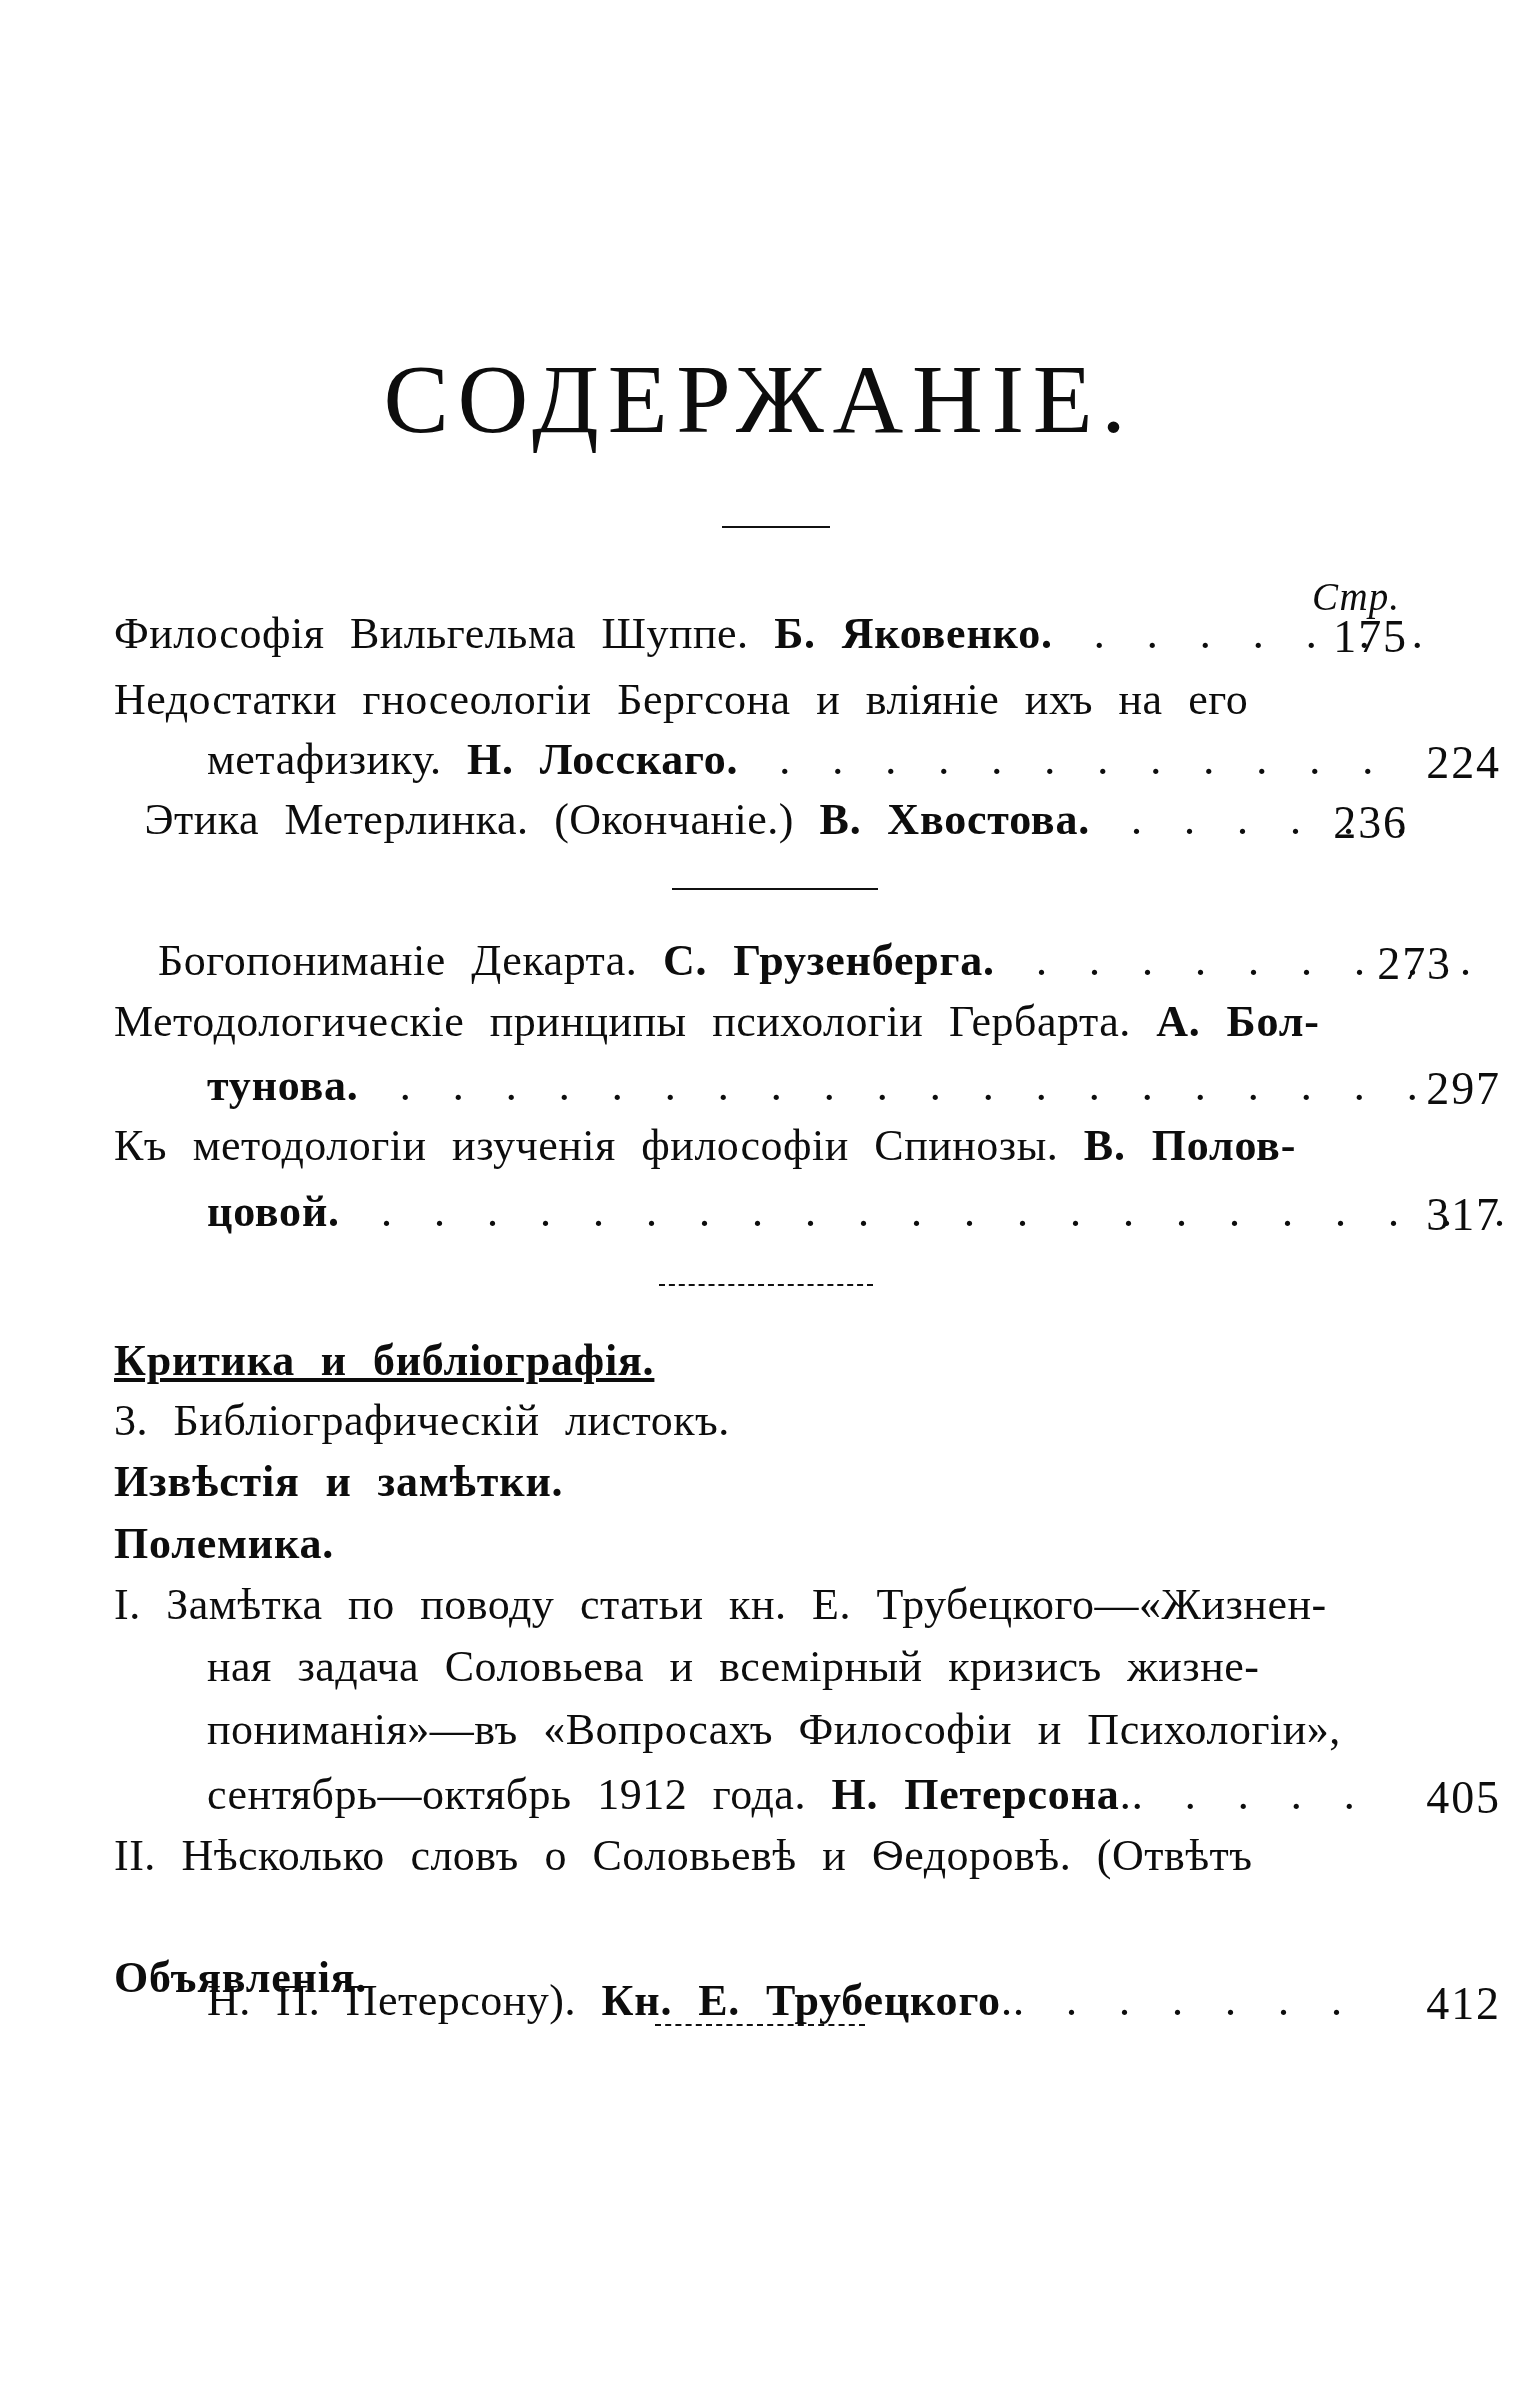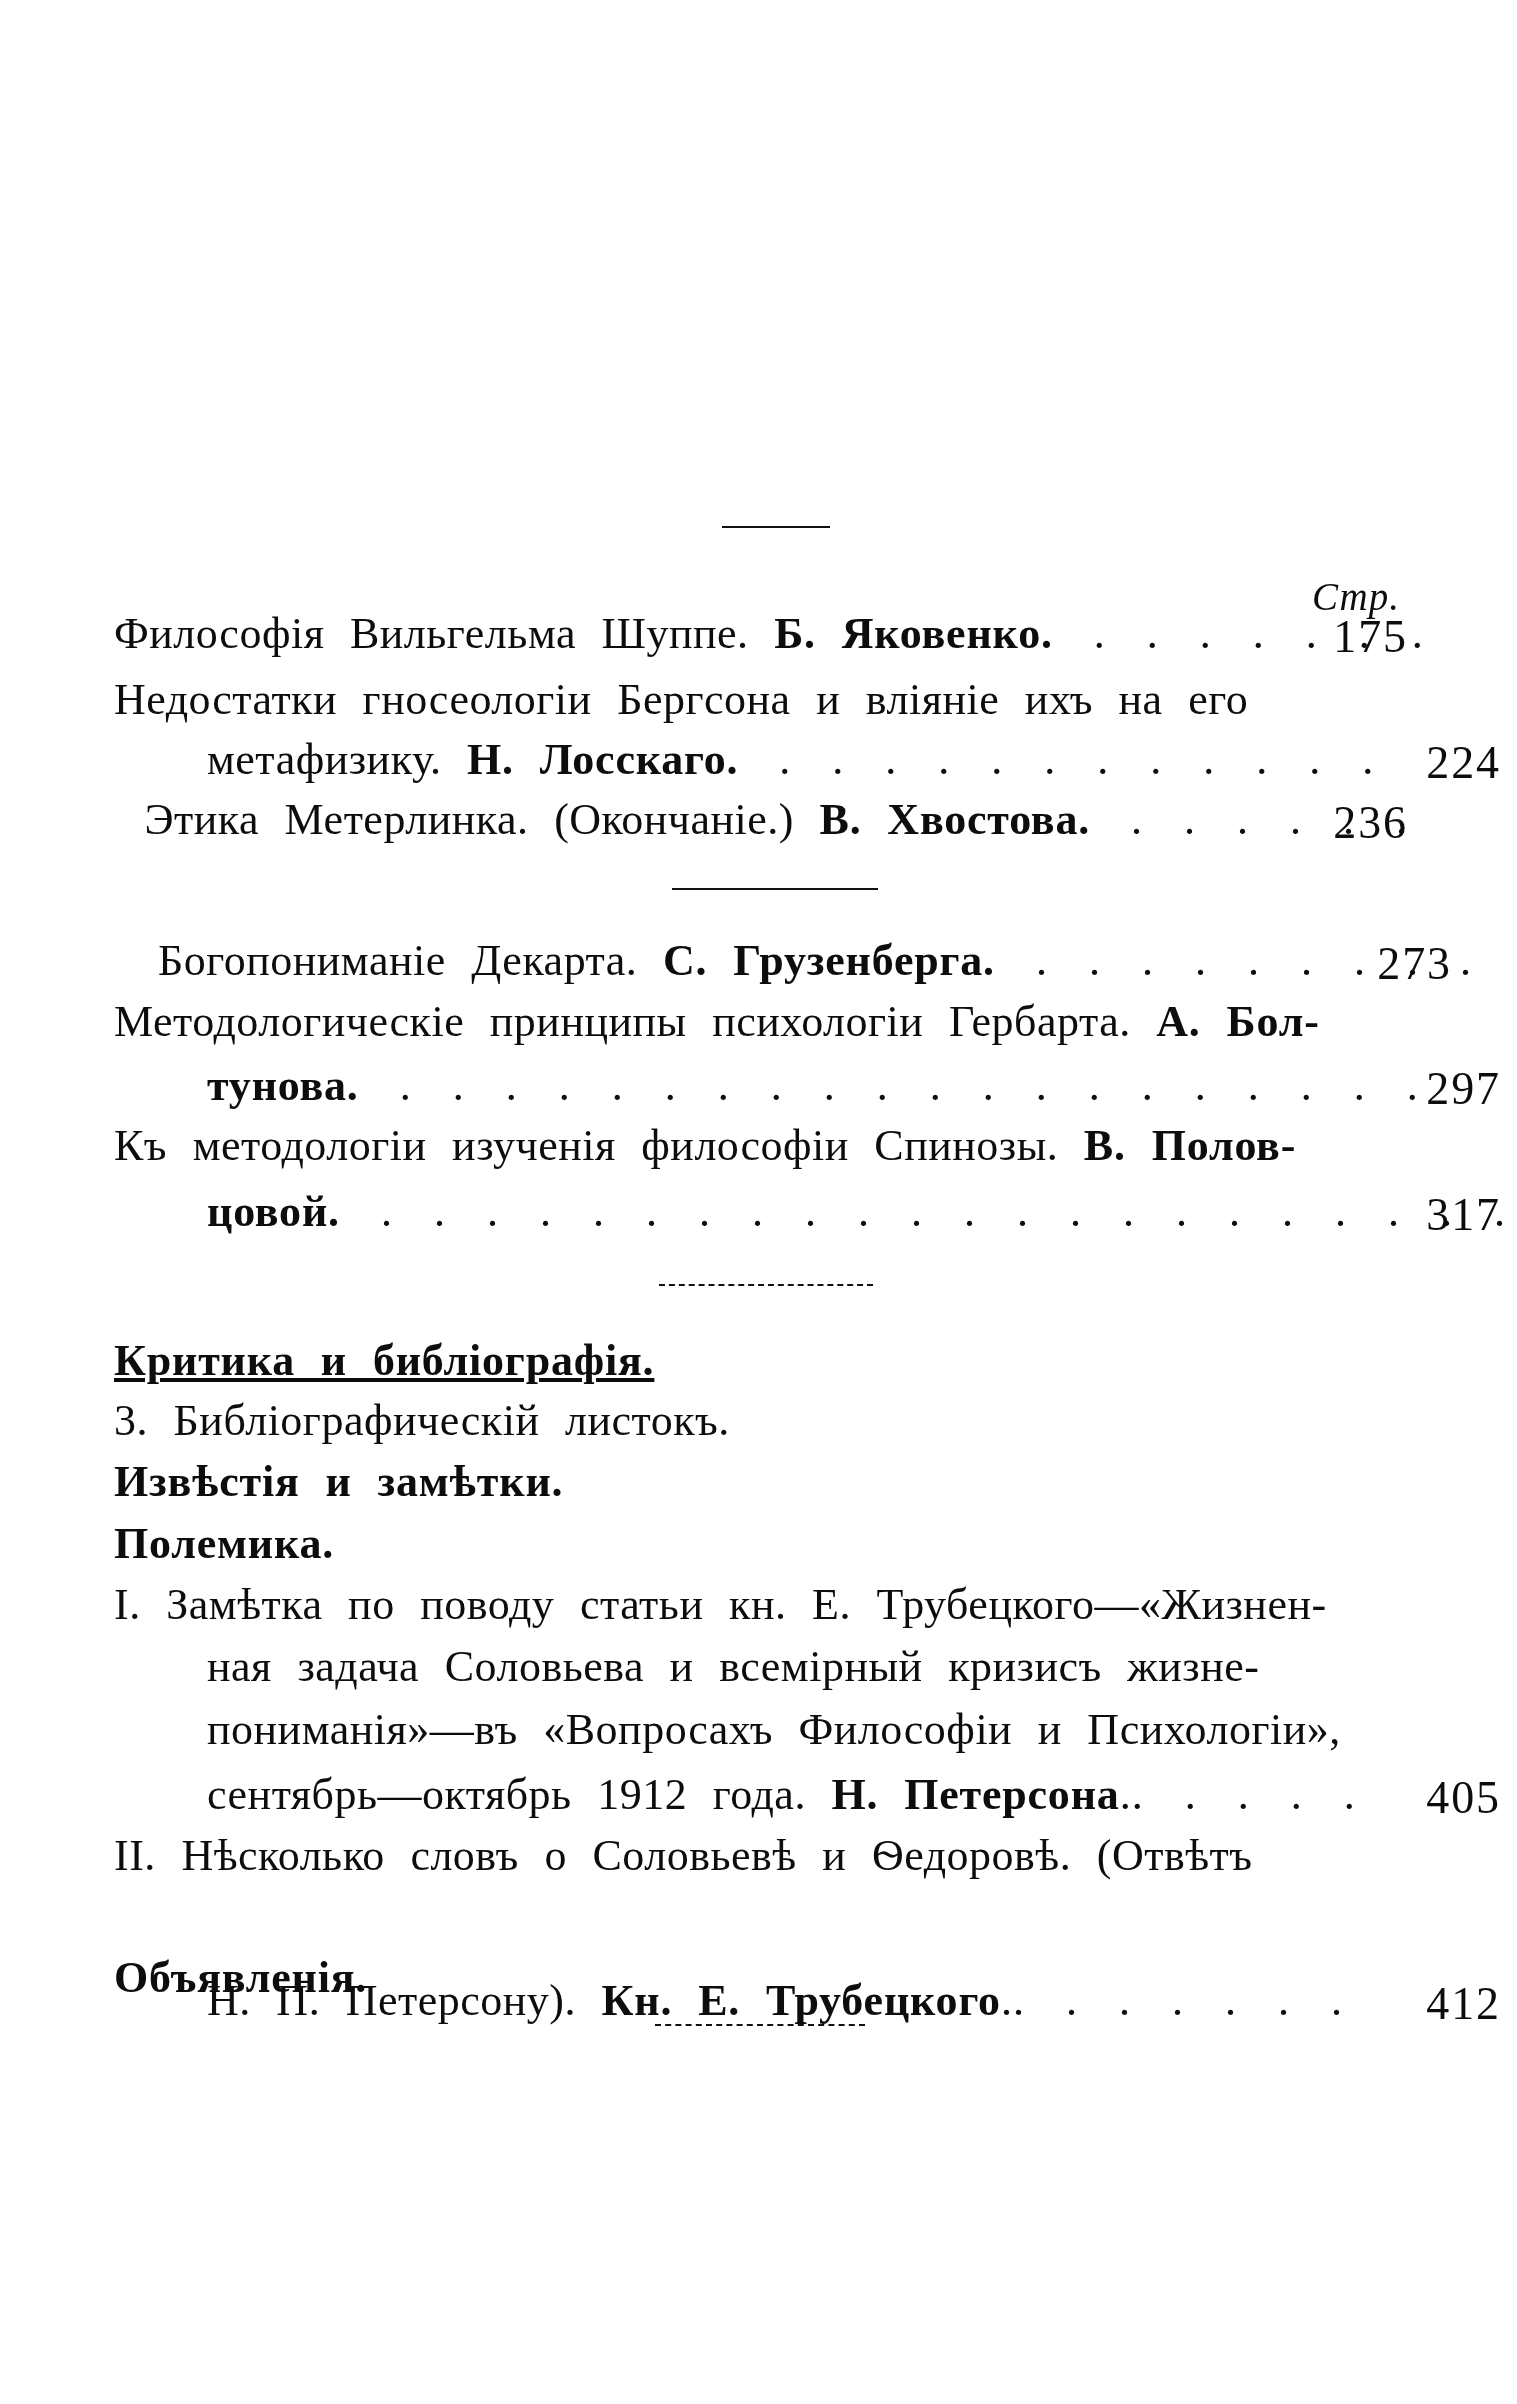--- a/index.html
+++ b/index.html
@@ -41,20 +41,21 @@
   .dots { word-spacing:29px; letter-spacing:1px; }
   .num {
     position:absolute; right:0; top:1.9px;
     font-size:46px; letter-spacing:1.9px; word-spacing:normal;
   }
 </style>
 </head>
 <body>
 
 <div class="page">
+  <h1 class="title">СОДЕРЖАНІЕ.</h1>
   <div class="rule rule-title"></div>
   <div class="colhead">Стр.</div>
   <div id="toc">
       <div class="row" style="top: 608px;"><span class="txt"><span>Философія Вильгельма Шуппе. </span><b>Б. Яковенко.</b><span class="dots"> . . . . . . .</span></span><span class="num">175</span></div>
       <div class="row" style="top: 674px;"><span class="txt"><span>Недостатки гносеологіи Бергсона и вліяніе ихъ на его</span></span></div>
       <div class="row indent" style="top: 734px;"><span class="txt"><span>метафизику. </span><b>Н. Лосскаго.</b><span class="dots"> . . . . . . . . . . . .</span></span><span class="num">224</span></div>
       <div class="row" style="top: 794px; text-align: right;"><span class="txt"><span>Этика Метерлинка. (Окончаніе.) </span><b>В. Хвостова.</b><span class="dots"> . . . . . .</span></span><span class="num">236</span></div>
       <div class="rule" style="top: 888px; left: 672px; width: 206px;"></div>
       <div class="row" style="top: 935px; margin-left: 44px;"><span class="txt"><span>Богопониманіе Декарта. </span><b>С. Грузенберга.</b><span class="dots"> . . . . . . . . .</span></span><span class="num">273</span></div>
       <div class="row" style="top: 996px;"><span class="txt"><span>Методологическіе принципы психологіи Гербарта. </span><b>А. Бол-</b></span></div>

